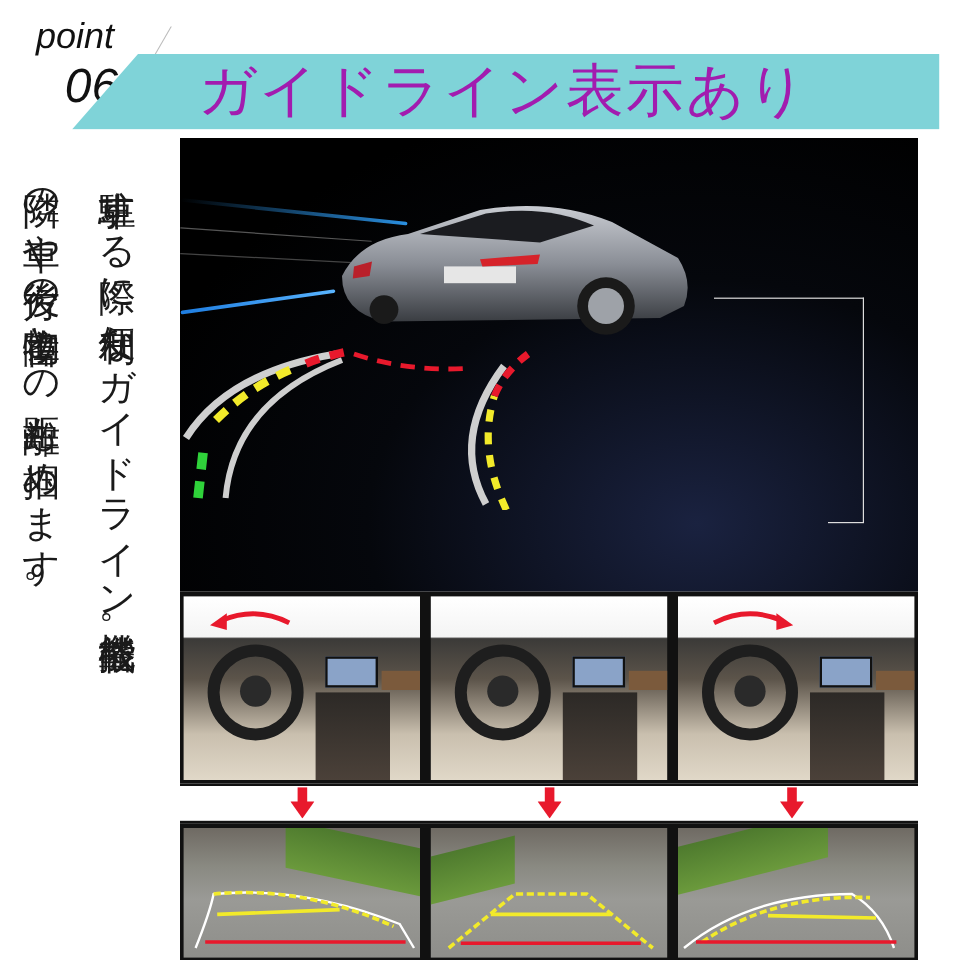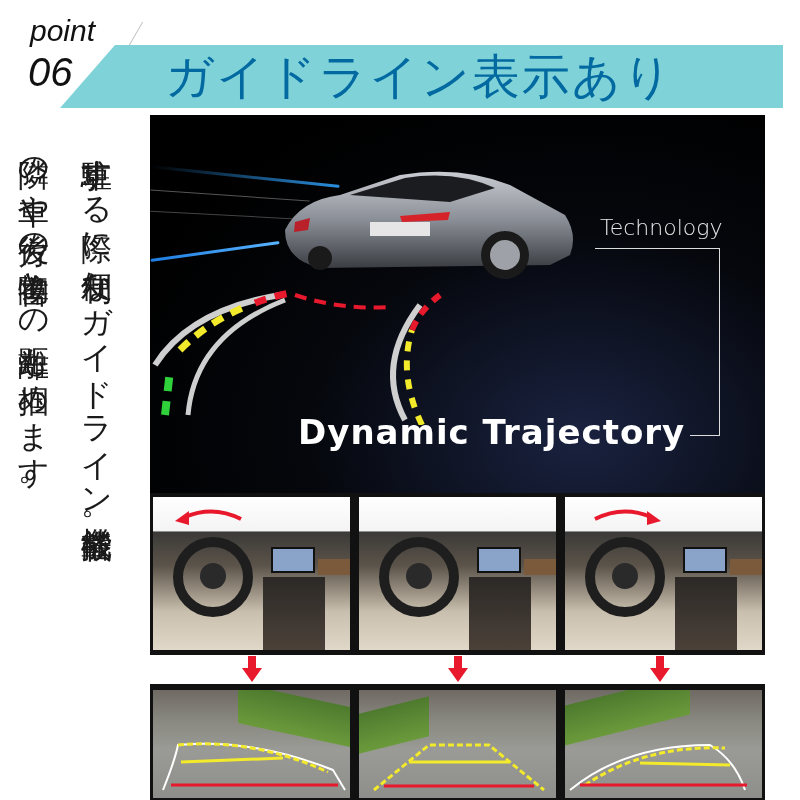--- a/index.html
+++ b/index.html
@@ -1,21 +1,21 @@
 <!DOCTYPE html>
 <html><head>
 <meta charset="utf-8">
 <style>
   * { margin:0; padding:0; box-sizing:border-box; }
   body { width:800px; height:800px; background:#ffffff; position:relative; overflow:hidden; font-family:"DejaVu Sans", sans-serif; }
   .point-word { position:absolute; left:30px; top:16px; font-size:30px; line-height:30px; font-style:italic; font-family:"Liberation Sans", sans-serif; color:#111;text-align:center; }
-  .point-num { position:absolute; left:28px; top:52px; font-size:40px; line-height:40px; font-style:italic; font-family:"Liberation Sans", sans-serif; color:#111; }
+  .point-num { position:absolute; left:54px; top:52px; font-size:40px; line-height:40px; font-style:italic; font-family:"Liberation Sans", sans-serif; color:#111; }
   .slash { position:absolute; left:96px; top:22px; width:1px; height:80px; background:#bbb; transform:skewX(-30deg); transform-origin:bottom left; }
   .teal-band { position:absolute; left:60px; top:45px; width:723px; height:63px; background:#7fd3d8; clip-path:polygon(55px 0, 100% 0, 100% 100%, 0 100%); }
-  .title { position:absolute; left:165px; top:46px; font-size:48px; line-height:60px; color:#0369a1; letter-spacing:2px; font-family:"DejaVu Sans", sans-serif; white-space:nowrap; }
+  .title { position:absolute; left:165px; top:46px; font-size:48px; line-height:60px; color:#a21caf; letter-spacing:2px; font-family:"DejaVu Sans", sans-serif; white-space:nowrap; }
   .vtext { position:absolute; writing-mode:vertical-rl; font-size:31px; line-height:34px; color:#1a1a1a; letter-spacing:1px; font-family:"DejaVu Sans", sans-serif; }
   .vtext.col1 { left:80px; top:135px; }
   .vtext.col2 { left:17px; top:135px; }
   .hero { position:absolute; left:150px; top:115px; width:615px; height:378px; background:radial-gradient(ellipse at 70% 85%, #1a2240 0%, #05070c 45%, #000 80%); overflow:hidden; }
   .streak { position:absolute; height:3px; border-radius:2px; }
   .car { position:absolute; left:130px; top:45px; width:300px; height:130px; }
   .tech-label { position:absolute; left:450px; top:100px; font-size:22px; color:#e8e8e8; font-family:"DejaVu Sans", sans-serif; font-weight:300; }
   .tech-line-h { position:absolute; left:445px; top:133px; width:125px; height:1px; background:#ddd; }
   .tech-line-v { position:absolute; left:569px; top:133px; width:1px; height:187px; background:#ddd; }
   .tech-line-h2 { position:absolute; left:540px; top:320px; width:30px; height:1px; background:#ddd; }
@@ -78,25 +78,23 @@
     <path d="M38 140 Q45 60 135 25" stroke="#cfcfcf" stroke-width="5" fill="none"></path>
     <path d="M15 140 L20 95" stroke="#2fd23a" stroke-width="8" stroke-dasharray="14 10" fill="none"></path>
     <path d="M30 75 Q60 45 100 30" stroke="#f2ea2a" stroke-width="7" stroke-dasharray="12 9" fill="none"></path>
     <path d="M105 28 Q120 22 140 18" stroke="#e8192c" stroke-width="7" stroke-dasharray="12 9" fill="none"></path>
     <path d="M145 20 Q190 35 240 32" stroke="#e8192c" stroke-width="4" stroke-dasharray="12 8" fill="none"></path>
     <path d="M255 145 Q225 90 270 30" stroke="#cfcfcf" stroke-width="6" fill="none"></path>
     <path d="M272 150 Q248 100 262 55" stroke="#f2ea2a" stroke-width="6" stroke-dasharray="10 9" fill="none"></path>
     <path d="M262 55 Q270 35 290 20" stroke="#e8192c" stroke-width="6" stroke-dasharray="10 8" fill="none"></path>
   </svg>
 
-  <div class="tech-label">Technology</div>
   <div class="tech-line-h"></div>
   <div class="tech-line-v"></div>
   <div class="tech-line-h2"></div>
-  <div class="dyn-title">Dynamic Trajectory</div>
 </div>
 
 <div class="steps">
 
   <div class="step-panel" style="left:0;">
     <div class="dash-photo">
       <div class="wheel"></div>
       <div class="wheel-hub"></div>
       <div class="screen"></div>
       <div class="wood"></div>

